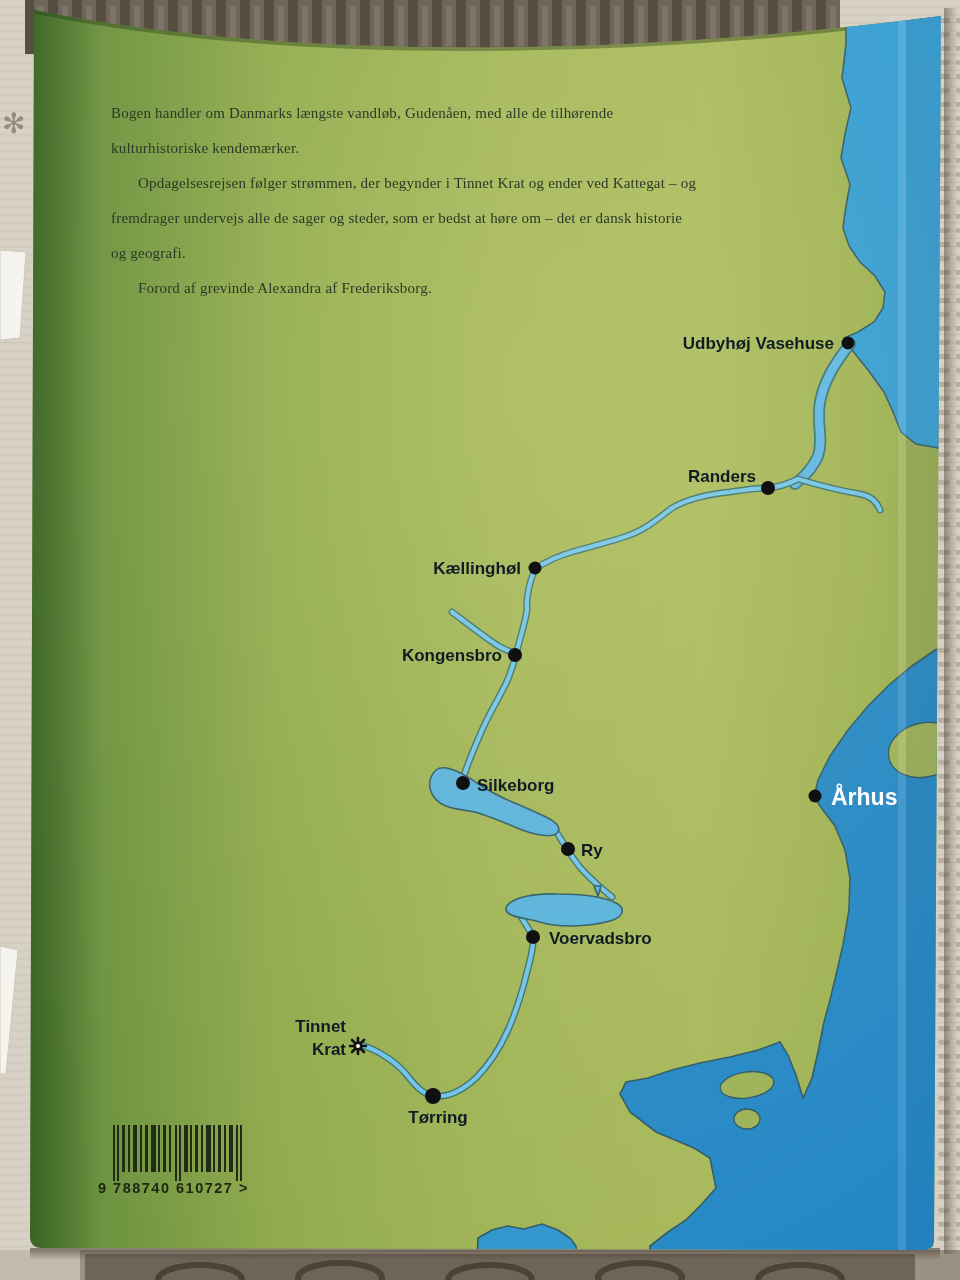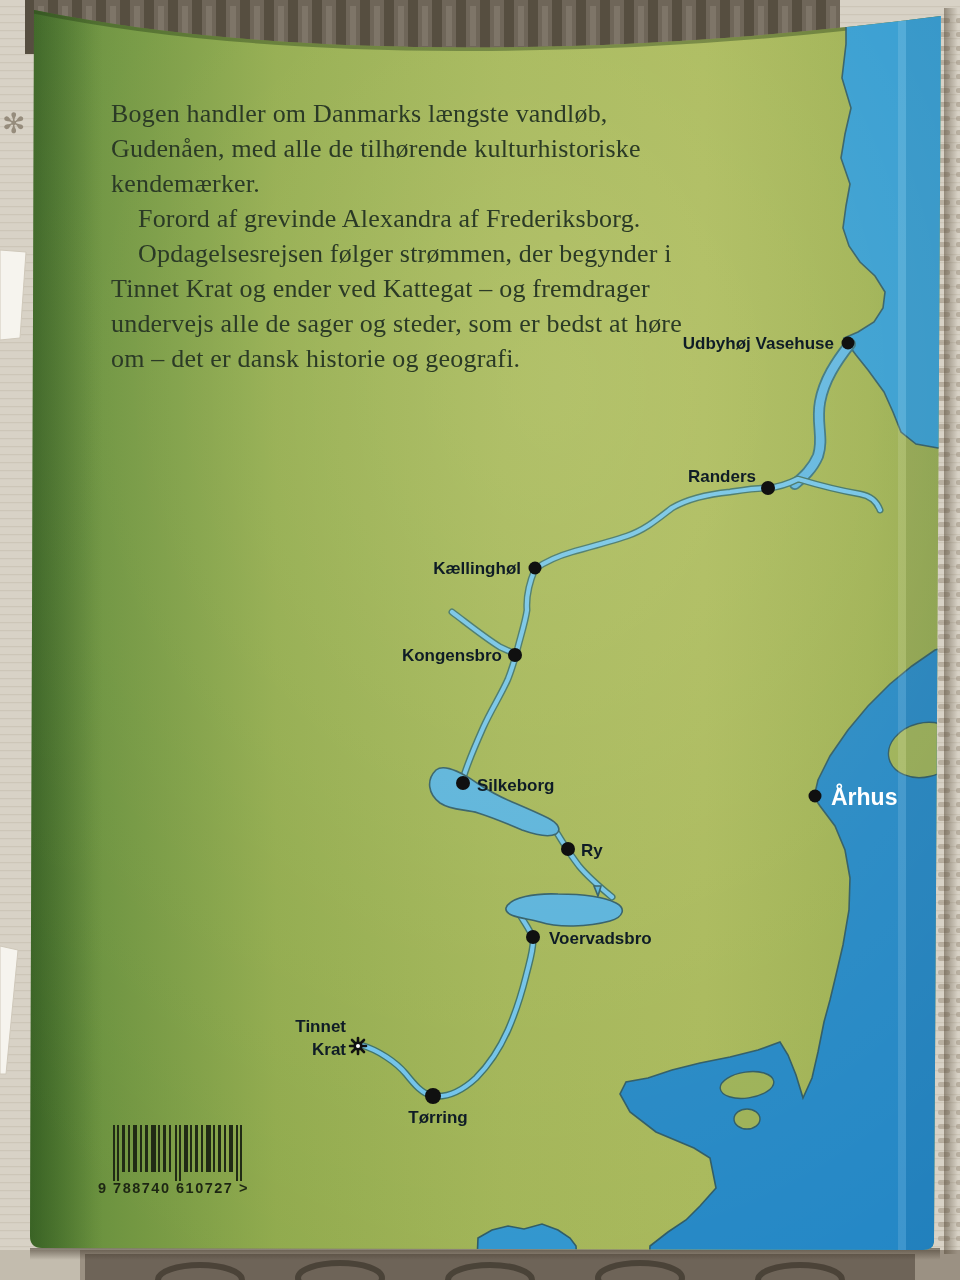--- a/index.html
+++ b/index.html
@@ -1,20 +1,20 @@
 <!DOCTYPE html>
 <html><head>
 <meta charset="utf-8">
 <style>
   html,body{margin:0;padding:0;background:#d8d2c6;}
   .scene{position:relative;width:960px;height:1280px;overflow:hidden;
          font-family:"Liberation Sans",sans-serif;}
   .scene svg{position:absolute;left:0;top:0;}
   .blurb{position:absolute;left:111px;top:96px;width:588px;
-         font-family:"Liberation Serif",serif;font-size:26px;line-height:35px;
+         font-family:"Liberation Serif",serif;font-size:15px;line-height:35px;
          color:#2b3a26;letter-spacing:.2px;}
   .blurb p{margin:0;text-indent:27px;}
   .blurb p.first{text-indent:0;}
   .maplabel{font:700 17px "Liberation Sans",sans-serif;fill:#0f1c26;}
   .maplabel-big{font:600 23px "Liberation Sans",sans-serif;fill:#ffffff;}
   .barcode-digits{font:600 14.5px "Liberation Sans",sans-serif;fill:#1d2613;letter-spacing:1.5px;}
   .ornament{font:28px "DejaVu Sans",sans-serif;fill:#968c7c;}
 </style>
 </head>
 <body>
@@ -200,17 +200,17 @@
       <rect x="229" y="1125" width="4" height="47"></rect>
       <rect x="236" y="1125" width="2" height="56"></rect>
           <rect x="240" y="1125" width="2" height="56"></rect>
       <text class="barcode-digits" x="98" y="1193">9 788740 610727 &gt;</text>
     </g>
   </g>
 </svg>
 
 <div class="blurb">
   <p class="first">Bogen handler om Danmarks længste vandløb, Gudenåen, med alle de tilhørende kulturhistoriske kendemærker.</p>
+  <p>Opdagelsesrejsen følger strømmen, der begynder i Tinnet Krat og ender ved Kattegat – og fremdrager undervejs alle de sager og steder, som er bedst at høre om – det er dansk historie og geografi.</p>
   <p>Forord af grevinde Alexandra af Frederiksborg.</p>
-  <p>Opdagelsesrejsen følger strømmen, der begynder i Tinnet Krat og ender ved Kattegat – og fremdrager undervejs alle de sager og steder, som er bedst at høre om – det er dansk historie og geografi.</p>
 </div>
 
 </div>
 
 </body></html>

